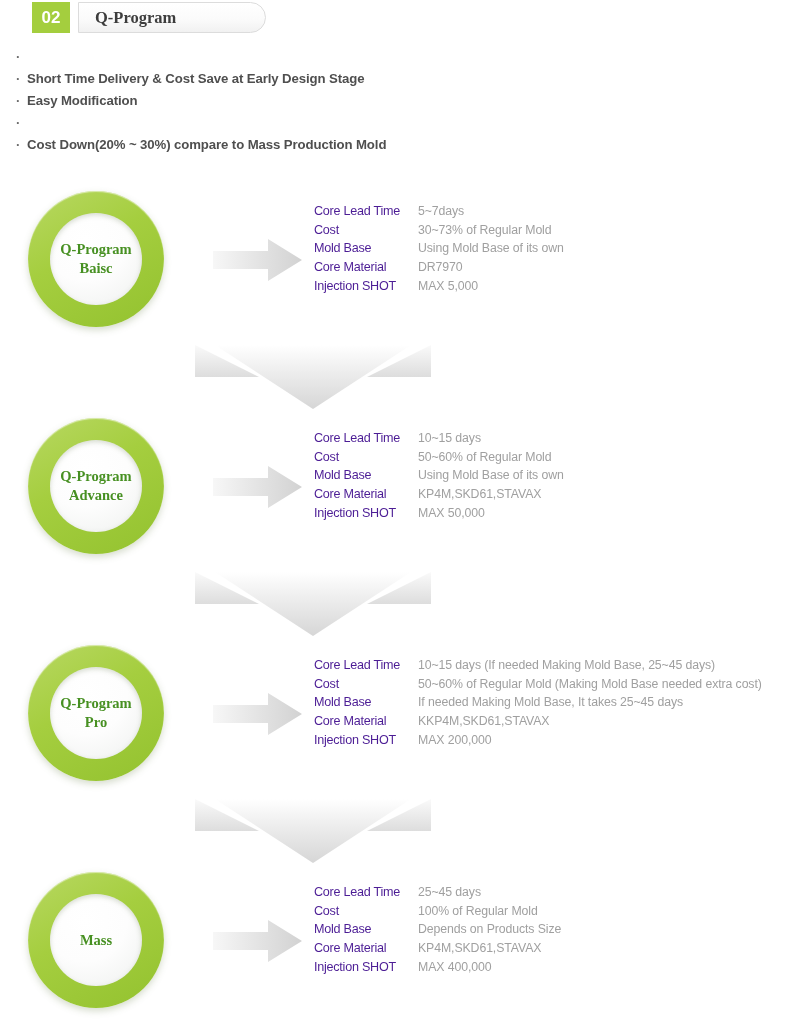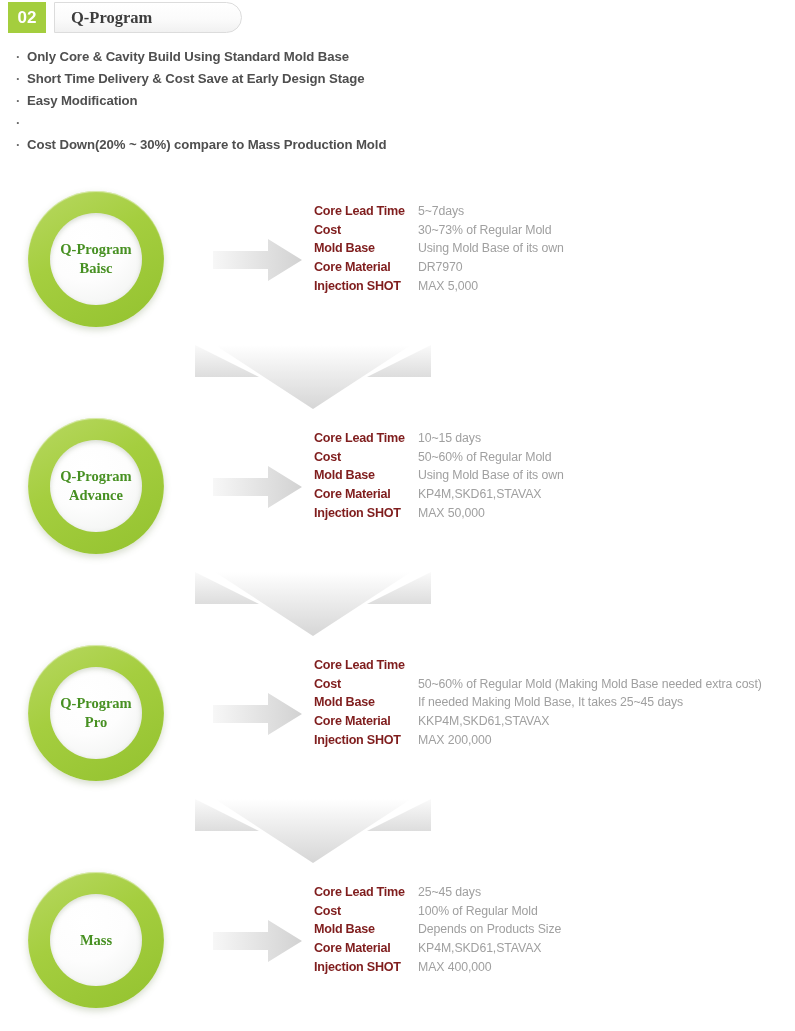--- a/index.html
+++ b/index.html
@@ -13,21 +13,21 @@
     background: #ffffff;
     font-family: "Liberation Sans", "DejaVu Sans", sans-serif;
     position: relative;
     overflow: hidden;
     color: #4a4a4a;
   }
 
   
   #header-bar {
     position: absolute;
-    left: 8px;
+    left: 32px;
     top: 2px;
     height: 31px;
     display: flex;
     align-items: stretch;
   }
   #section-number {
     width: 38px;
     background: #a4ce3e;
     color: #ffffff;
     font-size: 17px;
@@ -149,22 +149,22 @@
   }
   .detail-row {
     display: flex;
     line-height: 18.7px;
     white-space: nowrap;
   }
   .detail-label {
     width: 104px;
     flex: 0 0 104px;
     font-size: 12.6px;
-    font-weight: bold;
-    color: #7f1d1d;
+    font-weight: normal;
+    color: #4c1d95;
     letter-spacing: -0.25px;
   }
   .detail-value {
     font-size: 12.3px;
     color: #a0a0a0;
     letter-spacing: -0.1px;
     text-align: center;
   }
 
   
@@ -184,21 +184,20 @@
 <div id="header-bar">
   <div id="section-number">02</div>
   <div id="section-title-pill">
     <span id="section-title-text">Q-Program</span>
   </div>
 </div>
 
 <div id="feature-list">
     <div class="feature-item">
       <span class="feature-bullet">·</span>
-      <span>Only Core &amp; Cavity Build  Using Standard Mold Base</span>
     </div>
     <div class="feature-item">
       <span class="feature-bullet">·</span>
       <span>Short Time Delivery &amp; Cost Save at Early Design Stage</span>
     </div>
     <div class="feature-item">
       <span class="feature-bullet">·</span>
       <span>Easy Modification</span>
     </div>
     <div class="feature-item">
@@ -310,20 +309,21 @@
               <stop offset="0%" stop-color="#f7f7f7"></stop>
               <stop offset="55%" stop-color="#e2e2e2"></stop>
               <stop offset="100%" stop-color="#d2d2d2"></stop>
             </linearGradient>
           </defs>
           <path d="M0,13 L55,13 L55,1 L89,22 L55,43 L55,31 L0,31 Z" fill="url(#ragrad)"></path>
         </svg></div>
       <div class="stage-details">
         <div class="detail-row">
           <div class="detail-label">Core Lead Time</div>
+          <div class="detail-value">10~15 days (If needed Making Mold Base, 25~45 days)</div>
         </div>
         <div class="detail-row">
           <div class="detail-label">Cost</div>
           <div class="detail-value">50~60% of Regular Mold (Making Mold Base needed extra cost)</div>
         </div>
         <div class="detail-row">
           <div class="detail-label">Mold Base</div>
           <div class="detail-value">If needed Making Mold Base, It takes 25~45 days</div>
         </div>
         <div class="detail-row">

